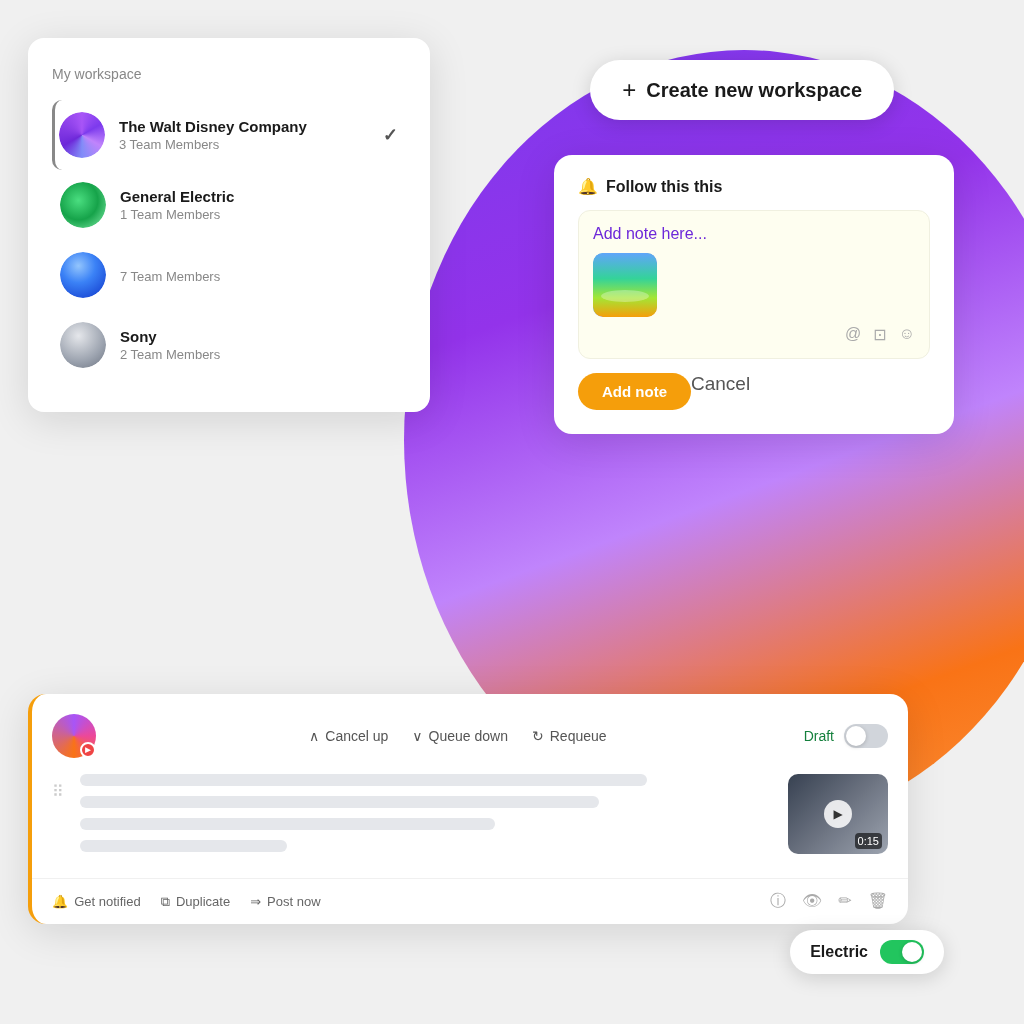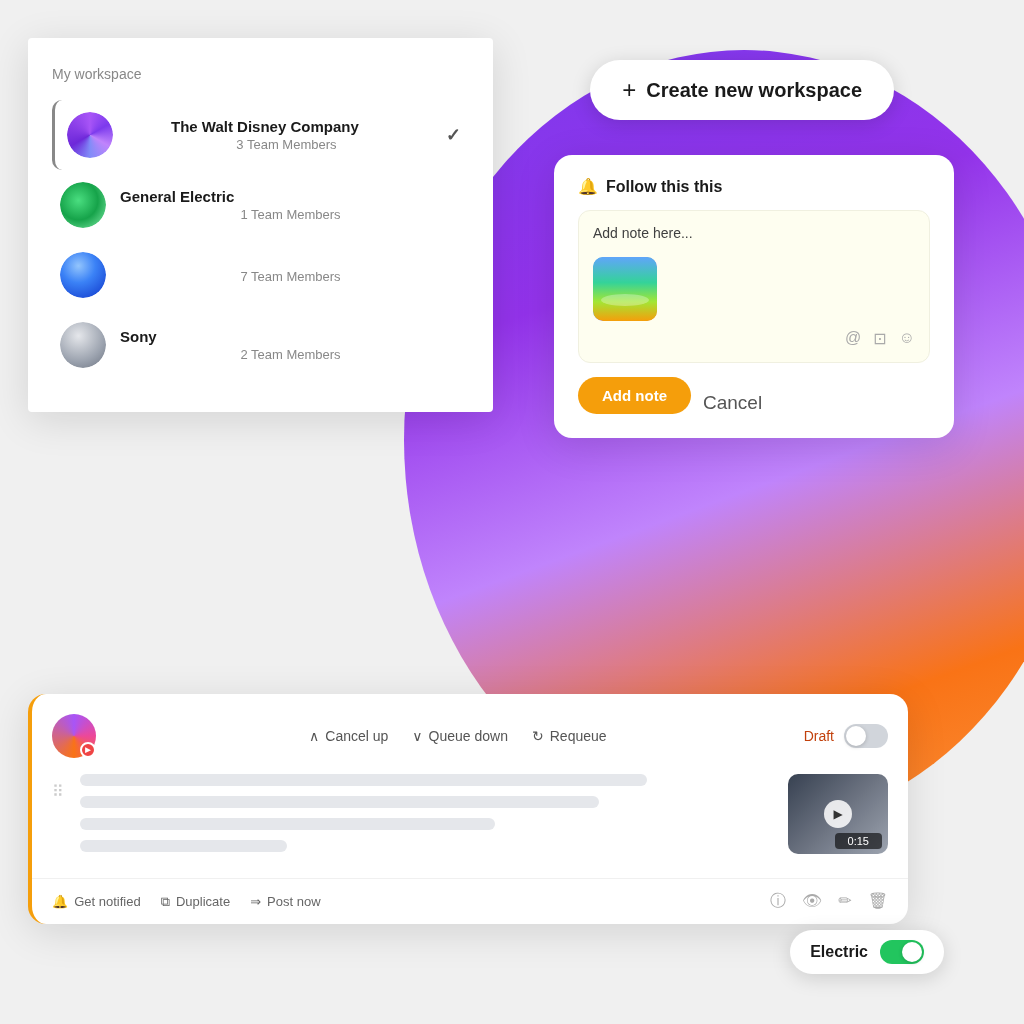--- a/index.html
+++ b/index.html
@@ -22,23 +22,23 @@
       top: 50px;
       right: -60px;
       z-index: 0;
     }
 
     
     .workspace-card {
       position: absolute;
       top: 38px;
       left: 28px;
-      width: 465px;
+      width: 402px;
       background: #fff;
-      border-radius: 4px;
+      border-radius: 16px;
       padding: 28px 24px 32px 24px;
       box-shadow: 0 8px 40px rgba(0,0,0,0.12);
       z-index: 10;
     }
     .workspace-title {
       font-size: 14px;
       color: #888;
       margin-bottom: 18px;
       font-weight: 400;
     }
@@ -48,23 +48,22 @@
     .workspace-item {
       display: flex;
       align-items: center;
       padding: 12px 8px;
       border-radius: 10px;
       cursor: pointer;
       position: relative;
     }
     .workspace-item.active {
       border-left: 3px solid #888;
-      padding-left: 12px;
+      padding-left: 4px;
       background: transparent;
-      gap: 44px;
     }
     .workspace-avatar {
       width: 46px;
       height: 46px;
       border-radius: 50%;
       margin-right: 14px;
       flex-shrink: 0;
       overflow: hidden;
       display: flex;
       align-items: center;
@@ -75,21 +74,20 @@
     }
     .workspace-name {
       font-size: 15px;
       font-weight: 600;
       color: #1a1a1a;
     }
     .workspace-members {
       font-size: 13px;
       color: #888;
       margin-top: 2px;
-      text-align: center;
     }
     .workspace-check {
       color: #555;
       font-size: 18px;
       font-weight: bold;
     }
 
     
     .disney-avatar-inner {
       width: 100%;
@@ -168,24 +166,24 @@
     }
     .note-textarea-area {
       background: #fefef0;
       border-radius: 12px;
       padding: 14px;
       min-height: 120px;
       border: 1px solid #f0f0e0;
       position: relative;
     }
     .note-placeholder {
-      font-size: 14px;
-      color: #404040;
+      font-size: 16px;
+      color: #6d28d9;
       display: block;
-      margin-bottom: 16px;
+      margin-bottom: 10px;
     }
     .note-image-thumb {
       width: 64px;
       height: 64px;
       border-radius: 10px;
       background: linear-gradient(135deg, #60a5fa 0%, #34d399 30%, #a78bfa 60%, #f59e0b 100%);
       display: flex;
       align-items: center;
       justify-content: center;
       overflow: hidden;
@@ -210,23 +208,22 @@
     .note-toolbar {
       display: flex;
       justify-content: flex-end;
       gap: 12px;
       margin-top: 8px;
       color: #aaa;
       font-size: 16px;
     }
     .note-actions {
       display: flex;
-      gap: 12px;
       margin-top: 14px;
-      align-items: flex-end;
+      align-items: flex-start;
     }
     .add-note-btn {
       background: #f59e0b;
       color: #fff;
       border: none;
       border-radius: 24px;
       padding: 10px 24px;
       font-size: 15px;
       font-weight: 700;
       cursor: pointer;
@@ -308,21 +305,21 @@
       color: #555;
       font-size: 14px;
       cursor: pointer;
     }
     .post-draft {
       display: flex;
       align-items: center;
       gap: 10px;
       margin-left: auto;
       font-size: 14px;
-      color: #c2410c;
+      color: #15803d;
     }
     .toggle-switch {
       width: 44px;
       height: 24px;
       border-radius: 12px;
       background: #d1d5db;
       position: relative;
       cursor: pointer;
     }
     .toggle-switch.on {
@@ -386,21 +383,21 @@
       font-size: 12px;
       color: #333;
     }
     .video-duration {
       position: absolute;
       bottom: 5px;
       right: 6px;
       background: rgba(0,0,0,0.6);
       color: #fff;
       font-size: 11px;
-      padding: 2px 13px;
+      padding: 2px 3px;
       border-radius: 4px;
     }
 
     .post-footer {
       display: flex;
       align-items: center;
       padding: 12px 20px;
       border-top: 1px solid #f0f0f0;
       gap: 20px;
     }

